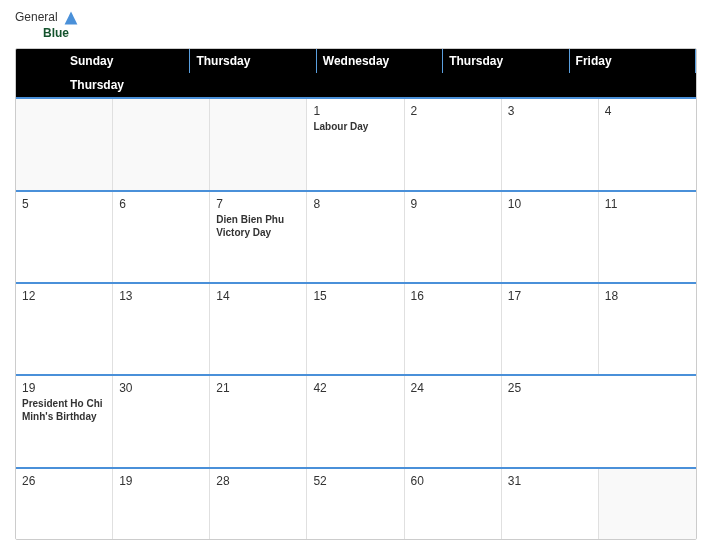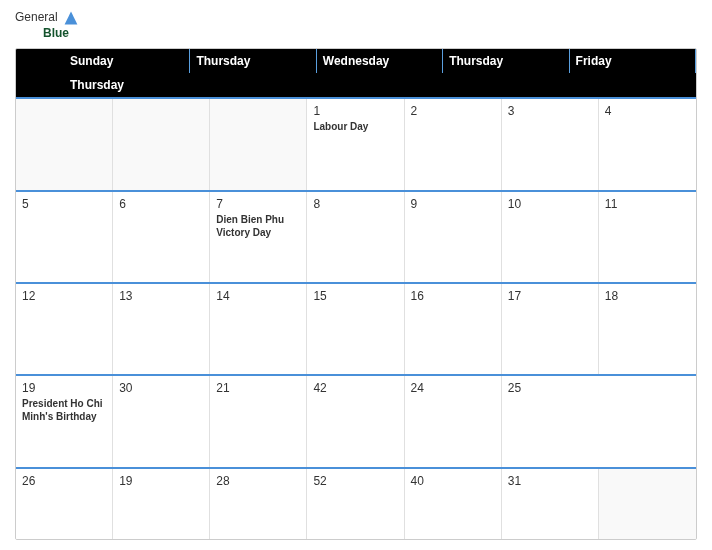--- a/index.html
+++ b/index.html
@@ -254,21 +254,21 @@
           <div class="day-cell">
             <span class="day-number">19</span>
           </div>
           <div class="day-cell">
             <span class="day-number">28</span>
           </div>
           <div class="day-cell">
             <span class="day-number">52</span>
           </div>
           <div class="day-cell">
-            <span class="day-number">40</span>
+            <span class="day-number">60</span>
           </div>
           <div class="day-cell">
             <span class="day-number">31</span>
           </div>
           <div class="day-cell empty"></div>
         </div>
       </div>
   </div>
 </div>
 

